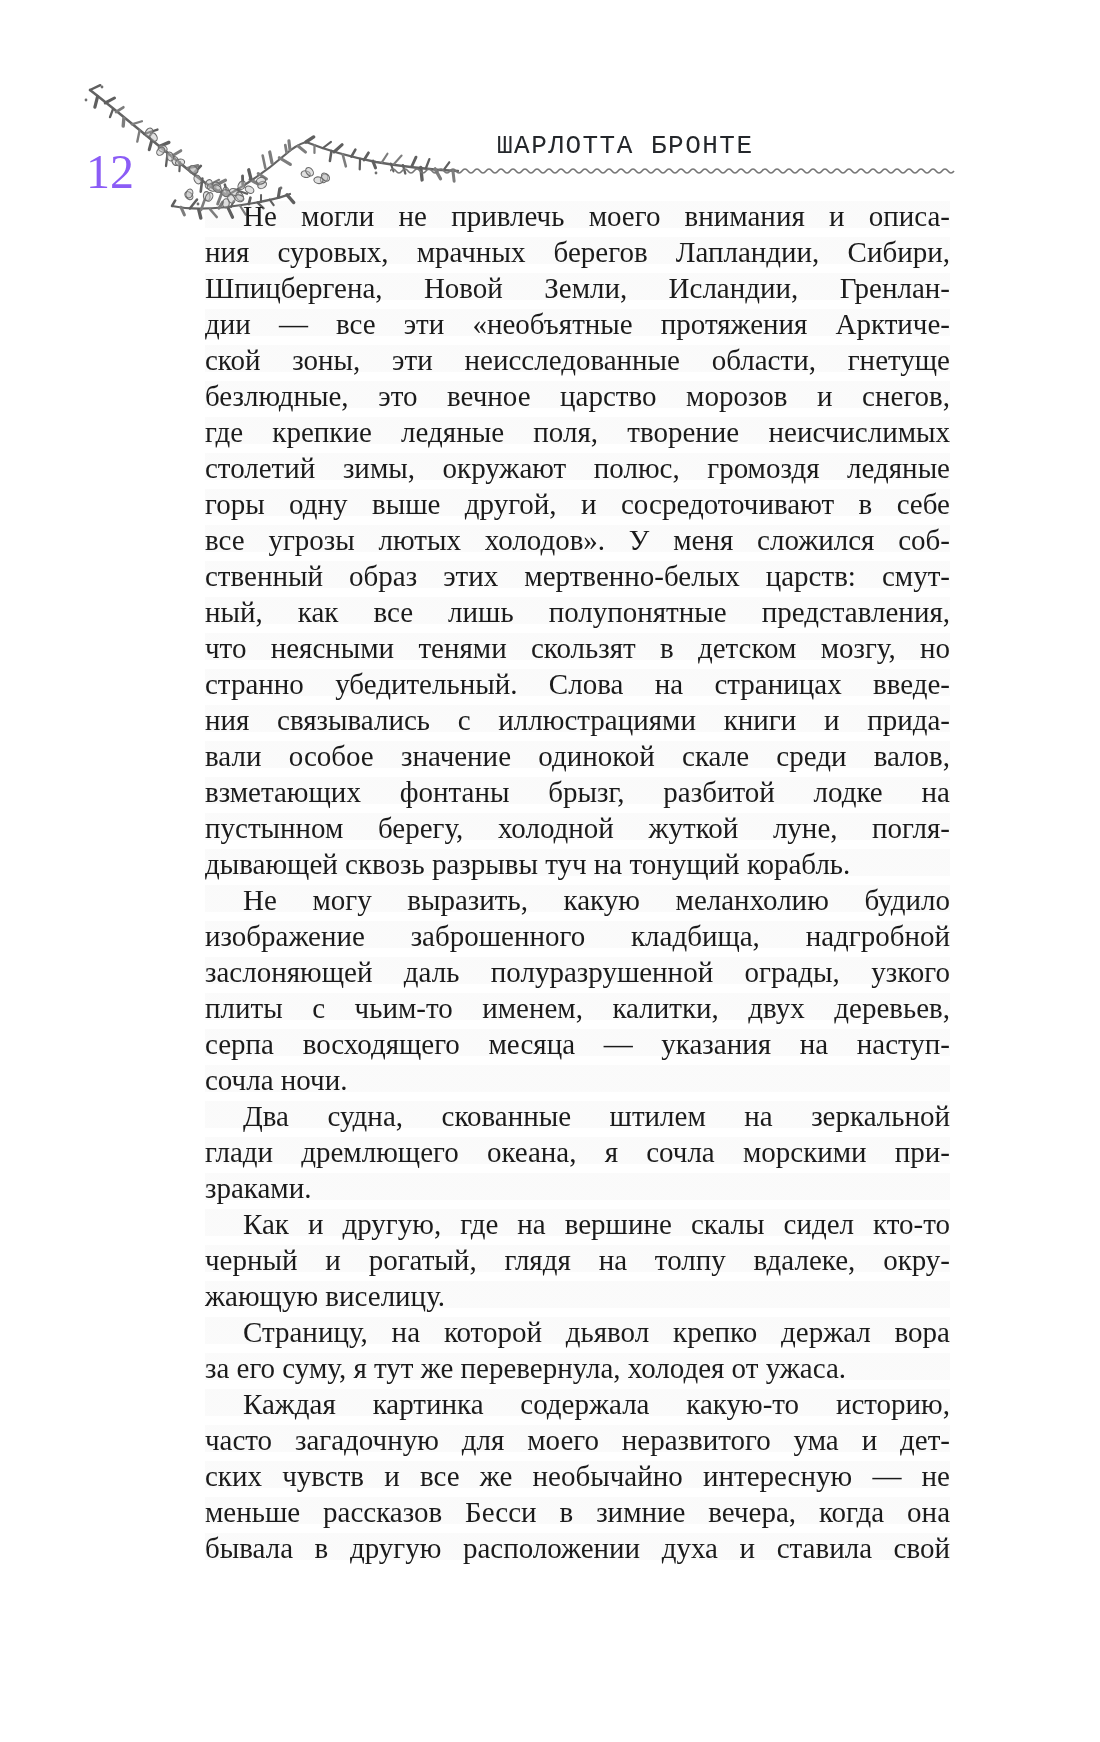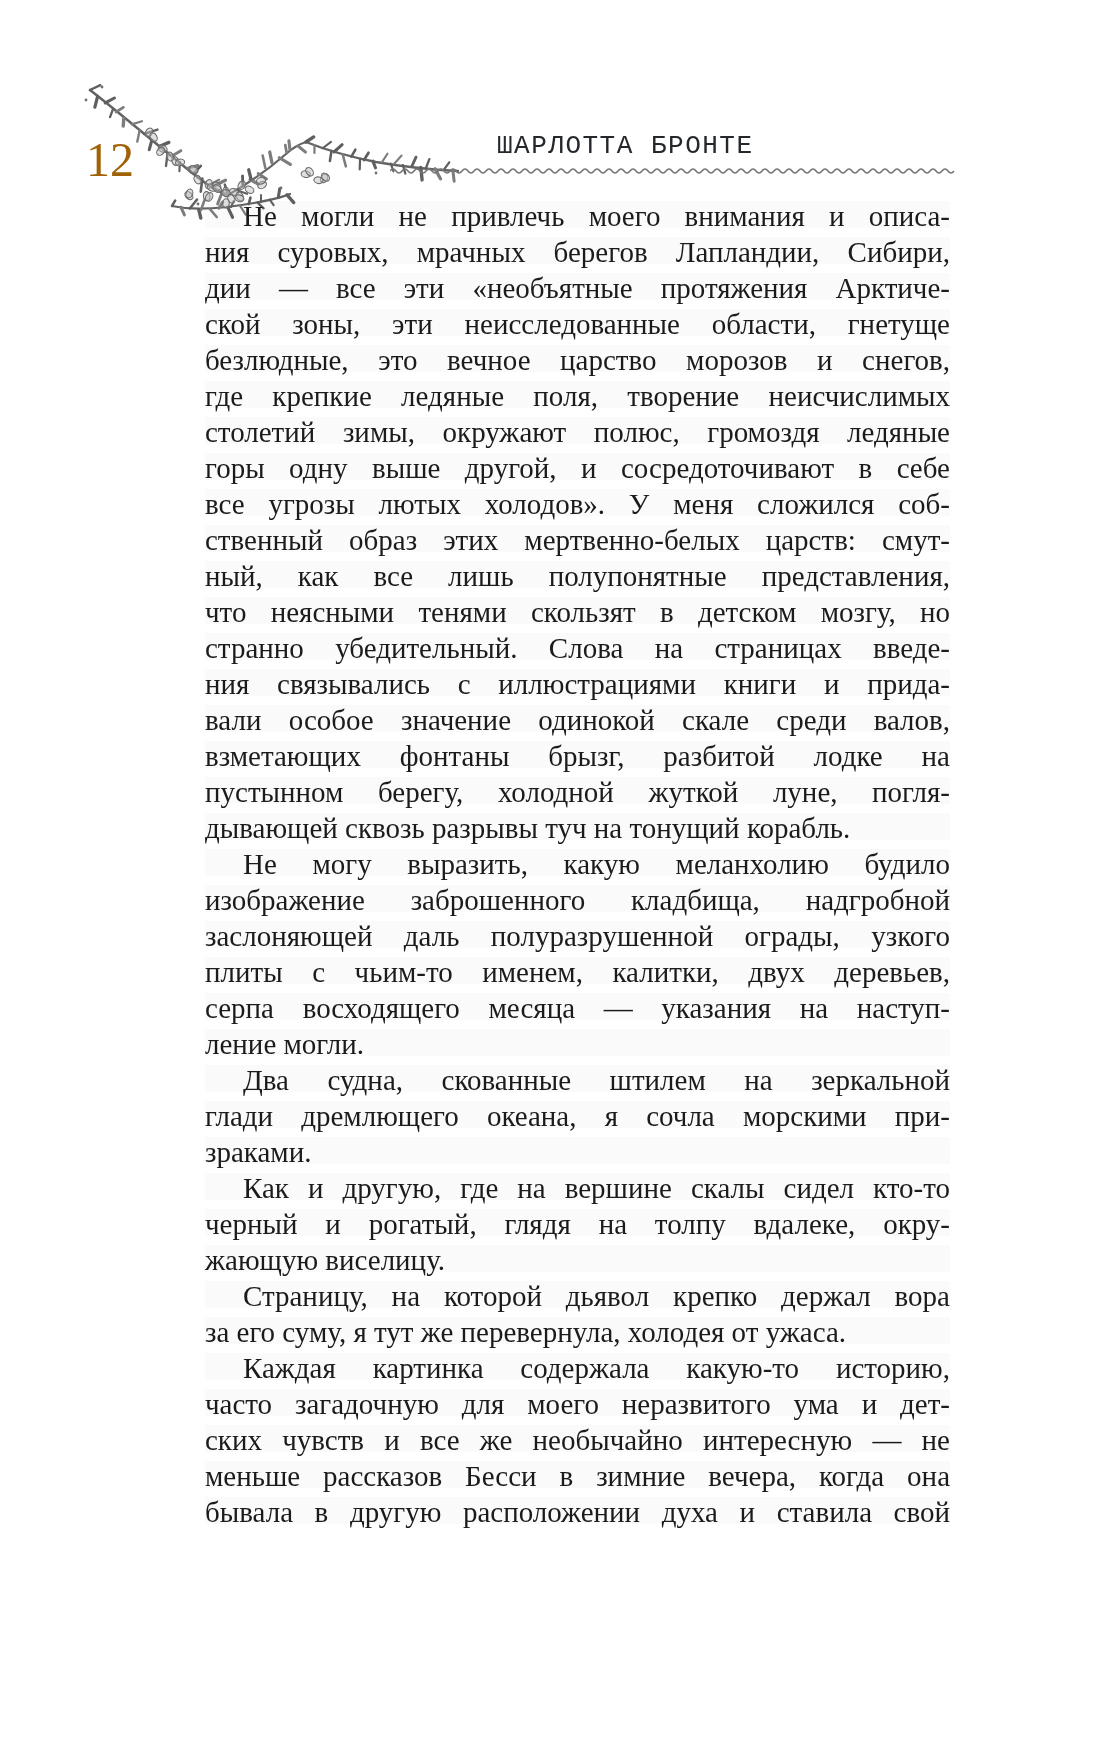--- a/index.html
+++ b/index.html
@@ -14,22 +14,22 @@
     position:relative;
     width:1100px;height:1742px;
     margin:0 auto;
     background:var(--background);
     overflow:hidden;
   }
   .ornament{
     position:absolute;left:76px;top:76px;width:384px;height:145px;
   }
   .page-number{
-    position:absolute;left:86px;top:136px;
-    font-size:48px;line-height:1;color:#a16207;
+    position:absolute;left:86px;top:148px;
+    font-size:48px;line-height:1;color:#8b5cf6;
     font-family:"Liberation Serif","DejaVu Serif",serif;
   }
   .running-title{
     position:absolute;left:497px;top:133px;
     font-size:26px;line-height:1;letter-spacing:1.5px;
     color:var(--header_text);
     font-family:Liberation Mono, monospace;
     white-space:nowrap;
   }
   .wavy-rule{
@@ -177,20 +177,21 @@
   <div class="running-title">ШАРЛОТТА БРОНТЕ</div>
 
   <svg class="wavy-rule" viewBox="0 0 566 10" preserveAspectRatio="none" aria-hidden="true">
     <path id="wavy-path" fill="none" stroke="#767676" stroke-width="1.6" d="M0 5q3 -4 6 0q3 4 6 0q3 -4 6 0q3 4 6 0q3 -4 6 0q3 4 6 0q3 -4 6 0q3 4 6 0q3 -4 6 0q3 4 6 0q3 -4 6 0q3 4 6 0q3 -4 6 0q3 4 6 0q3 -4 6 0q3 4 6 0q3 -4 6 0q3 4 6 0q3 -4 6 0q3 4 6 0q3 -4 6 0q3 4 6 0q3 -4 6 0q3 4 6 0q3 -4 6 0q3 4 6 0q3 -4 6 0q3 4 6 0q3 -4 6 0q3 4 6 0q3 -4 6 0q3 4 6 0q3 -4 6 0q3 4 6 0q3 -4 6 0q3 4 6 0q3 -4 6 0q3 4 6 0q3 -4 6 0q3 4 6 0q3 -4 6 0q3 4 6 0q3 -4 6 0q3 4 6 0q3 -4 6 0q3 4 6 0q3 -4 6 0q3 4 6 0q3 -4 6 0q3 4 6 0q3 -4 6 0q3 4 6 0q3 -4 6 0q3 4 6 0q3 -4 6 0q3 4 6 0q3 -4 6 0q3 4 6 0q3 -4 6 0q3 4 6 0q3 -4 6 0q3 4 6 0q3 -4 6 0q3 4 6 0q3 -4 6 0q3 4 6 0q3 -4 6 0q3 4 6 0q3 -4 6 0q3 4 6 0q3 -4 6 0q3 4 6 0q3 -4 6 0q3 4 6 0q3 -4 6 0q3 4 6 0q3 -4 6 0q3 4 6 0q3 -4 6 0q3 4 6 0q3 -4 6 0q3 4 6 0q3 -4 6 0q3 4 6 0q3 -4 6 0q3 4 6 0q3 -4 6 0q3 4 6 0q3 -4 6 0q3 4 6 0q3 -4 6 0q3 4 6 0q3 -4 6 0q3 4 6 0"></path>
   </svg>
 
   <main class="text-block" id="text-block">
       <div class="para">
         <div class="line first">Не могли не привлечь моего внимания и описа-</div>
         <div class="line">ния суровых, мрачных берегов Лапландии, Сибири,</div>
+        <div class="line">Шпицбергена, Новой Земли, Исландии, Гренлан-</div>
         <div class="line">дии — все эти «необъятные протяжения Арктиче-</div>
         <div class="line">ской зоны, эти неисследованные области, гнетуще</div>
         <div class="line">безлюдные, это вечное царство морозов и снегов,</div>
         <div class="line">где крепкие ледяные поля, творение неисчислимых</div>
         <div class="line">столетий зимы, окружают полюс, громоздя ледяные</div>
         <div class="line">горы одну выше другой, и сосредоточивают в себе</div>
         <div class="line">все угрозы лютых холодов». У меня сложился соб-</div>
         <div class="line">ственный образ этих мертвенно-белых царств: смут-</div>
         <div class="line">ный, как все лишь полупонятные представления,</div>
         <div class="line">что неясными тенями скользят в детском мозгу, но</div>
@@ -200,21 +201,21 @@
         <div class="line">взметающих фонтаны брызг, разбитой лодке на</div>
         <div class="line">пустынном берегу, холодной жуткой луне, погля-</div>
         <div class="line lastfree">дывающей сквозь разрывы туч на тонущий корабль.</div>
       </div>
       <div class="para">
         <div class="line first">Не могу выразить, какую меланхолию будило</div>
         <div class="line">изображение заброшенного кладбища, надгробной</div>
         <div class="line">заслоняющей даль полуразрушенной ограды, узкого</div>
         <div class="line">плиты с чьим-то именем, калитки, двух деревьев,</div>
         <div class="line">серпа восходящего месяца — указания на наступ-</div>
-        <div class="line lastfree">ление могли.</div>
+        <div class="line lastfree">сочла ночи.</div>
       </div>
       <div class="para">
         <div class="line first">Два судна, скованные штилем на зеркальной</div>
         <div class="line">глади дремлющего океана, я сочла морскими при-</div>
         <div class="line lastfree">зраками.</div>
       </div>
       <div class="para">
         <div class="line first">Как и другую, где на вершине скалы сидел кто-то</div>
         <div class="line">черный и рогатый, глядя на толпу вдалеке, окру-</div>
         <div class="line lastfree">жающую виселицу.</div>

